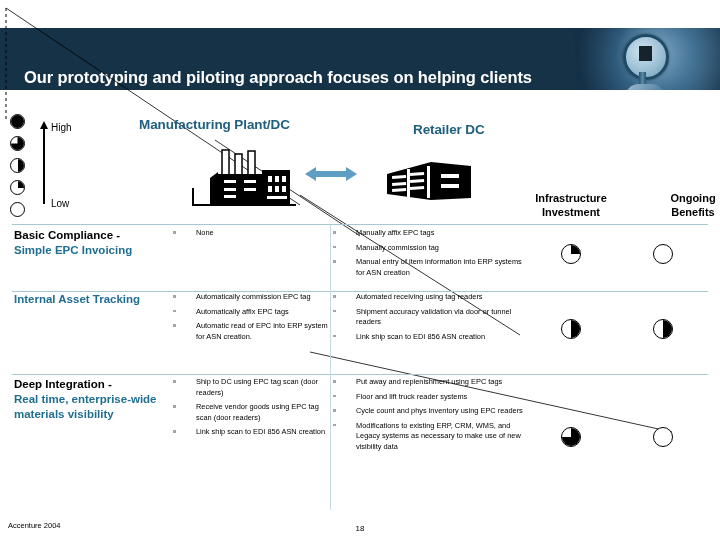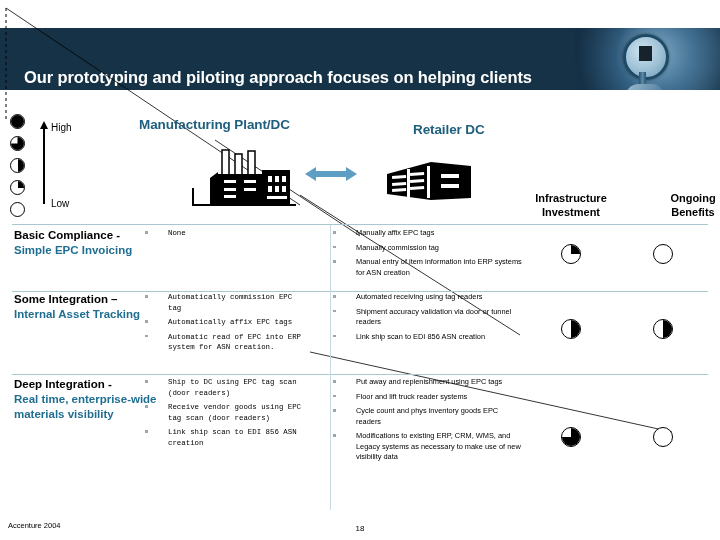--- a/index.html
+++ b/index.html
@@ -195,21 +195,21 @@
   }
   .row-label .lbl-a { color: #000000; display: block; }
   .row-label .lbl-b { color: #1f6e91; display: block; }
 
   .bullets {
     position: absolute;
     font-size: 7.4px;
     color: #000000;
     line-height: 1.42;
   }
-  .bul-mfg { left: 144px; width: 162px; font-family: Liberation Mono, monospace; }
+  .bul-mfg { left: 172px; width: 162px; }
   .bul-ret { left: 332px; width: 192px; }
 
   .bullets ul { margin: 0; padding: 0; list-style: none; }
   .bullets li {
     position: relative;
     padding-left: 24px;
     margin-bottom: 4px;
   }
   .bullets li::before {
     content: "";
@@ -362,21 +362,20 @@
           <span class="fill"></span>
         </div>
       </div>
     <div class="ball-cell ball-bene" style="top:16px">
         <div class="hb hb-big hb-0"></div>
       </div>
   </div>
 
   <div class="row" id="row-1">
     <div class="row-label">
-      <span class="lbl-a">Some Integration –</span>
       <span class="lbl-b">Internal Asset Tracking</span>
     </div>
     <div class="bullets bul-mfg">
       <ul>
           <li>Automatically commission  EPC tag</li>
           <li>Automatically affix EPC tags</li>
           <li>Automatic read of EPC into ERP system for ASN creation.</li>
         </ul>
     </div>
     <div class="bullets bul-ret">
@@ -407,21 +406,21 @@
       <ul>
           <li>Ship to DC using EPC tag scan (door readers)</li>
           <li>Receive vendor goods using EPC tag scan (door readers)</li>
           <li>Link ship scan to EDI 856 ASN creation</li>
         </ul>
     </div>
     <div class="bullets bul-ret">
       <ul>
           <li>Put away and replenishment using EPC tags</li>
           <li>Floor and lift truck reader systems</li>
-          <li>Cycle count and phys inventory goods EPC readers</li>
+          <li>Cycle count and phys inventory using EPC readers</li>
           <li>Modifications to existing ERP, CRM, WMS, and  Legacy systems as necessary to make use of new visibility data</li>
         </ul>
     </div>
     <div class="ball-cell ball-infra" style="top:50px">
         <div class="hb hb-big hb-75">
           <span class="fill"></span>
         </div>
       </div>
     <div class="ball-cell ball-bene" style="top:50px">
         <div class="hb hb-big hb-0"></div>

